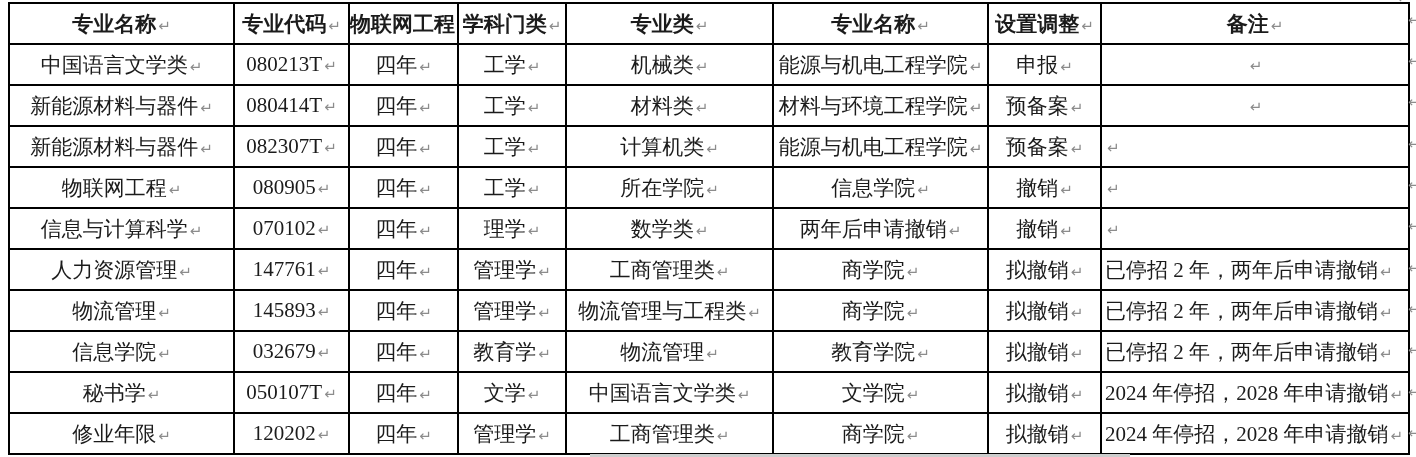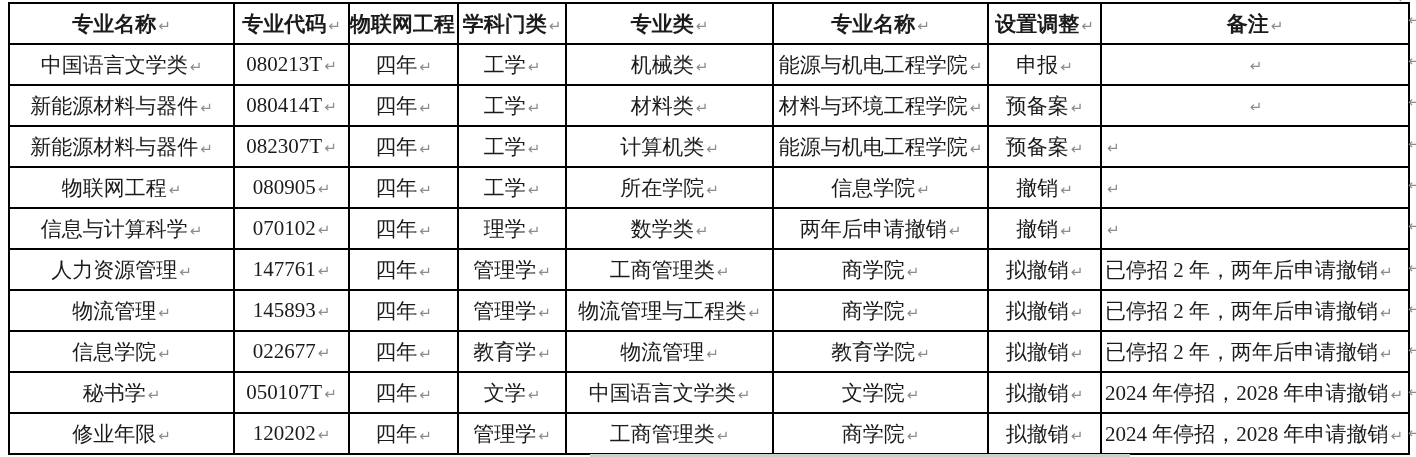--- a/index.html
+++ b/index.html
@@ -131,21 +131,21 @@
         <td><span>145893</span><span class="pilcrow">↵</span></td>
         <td><span>四年</span><span class="pilcrow">↵</span></td>
         <td><span>管理学</span><span class="pilcrow">↵</span></td>
         <td><span>物流管理与工程类</span><span class="pilcrow">↵</span></td>
         <td><span>商学院</span><span class="pilcrow">↵</span></td>
         <td><span>拟撤销</span><span class="pilcrow">↵</span></td>
         <td class="remark-left"><span>已停招 2 年，两年后申请撤销</span><span class="pilcrow">↵</span></td>
       </tr>
       <tr>
         <td><span>信息学院</span><span class="pilcrow">↵</span></td>
-        <td><span>022677</span><span class="pilcrow">↵</span></td>
+        <td><span>032679</span><span class="pilcrow">↵</span></td>
         <td><span>四年</span><span class="pilcrow">↵</span></td>
         <td><span>教育学</span><span class="pilcrow">↵</span></td>
         <td><span>物流管理</span><span class="pilcrow">↵</span></td>
         <td><span>教育学院</span><span class="pilcrow">↵</span></td>
         <td><span>拟撤销</span><span class="pilcrow">↵</span></td>
         <td class="remark-left"><span>已停招 2 年，两年后申请撤销</span><span class="pilcrow">↵</span></td>
       </tr>
       <tr>
         <td><span>秘书学</span><span class="pilcrow">↵</span></td>
         <td><span>050107T</span><span class="pilcrow">↵</span></td>

